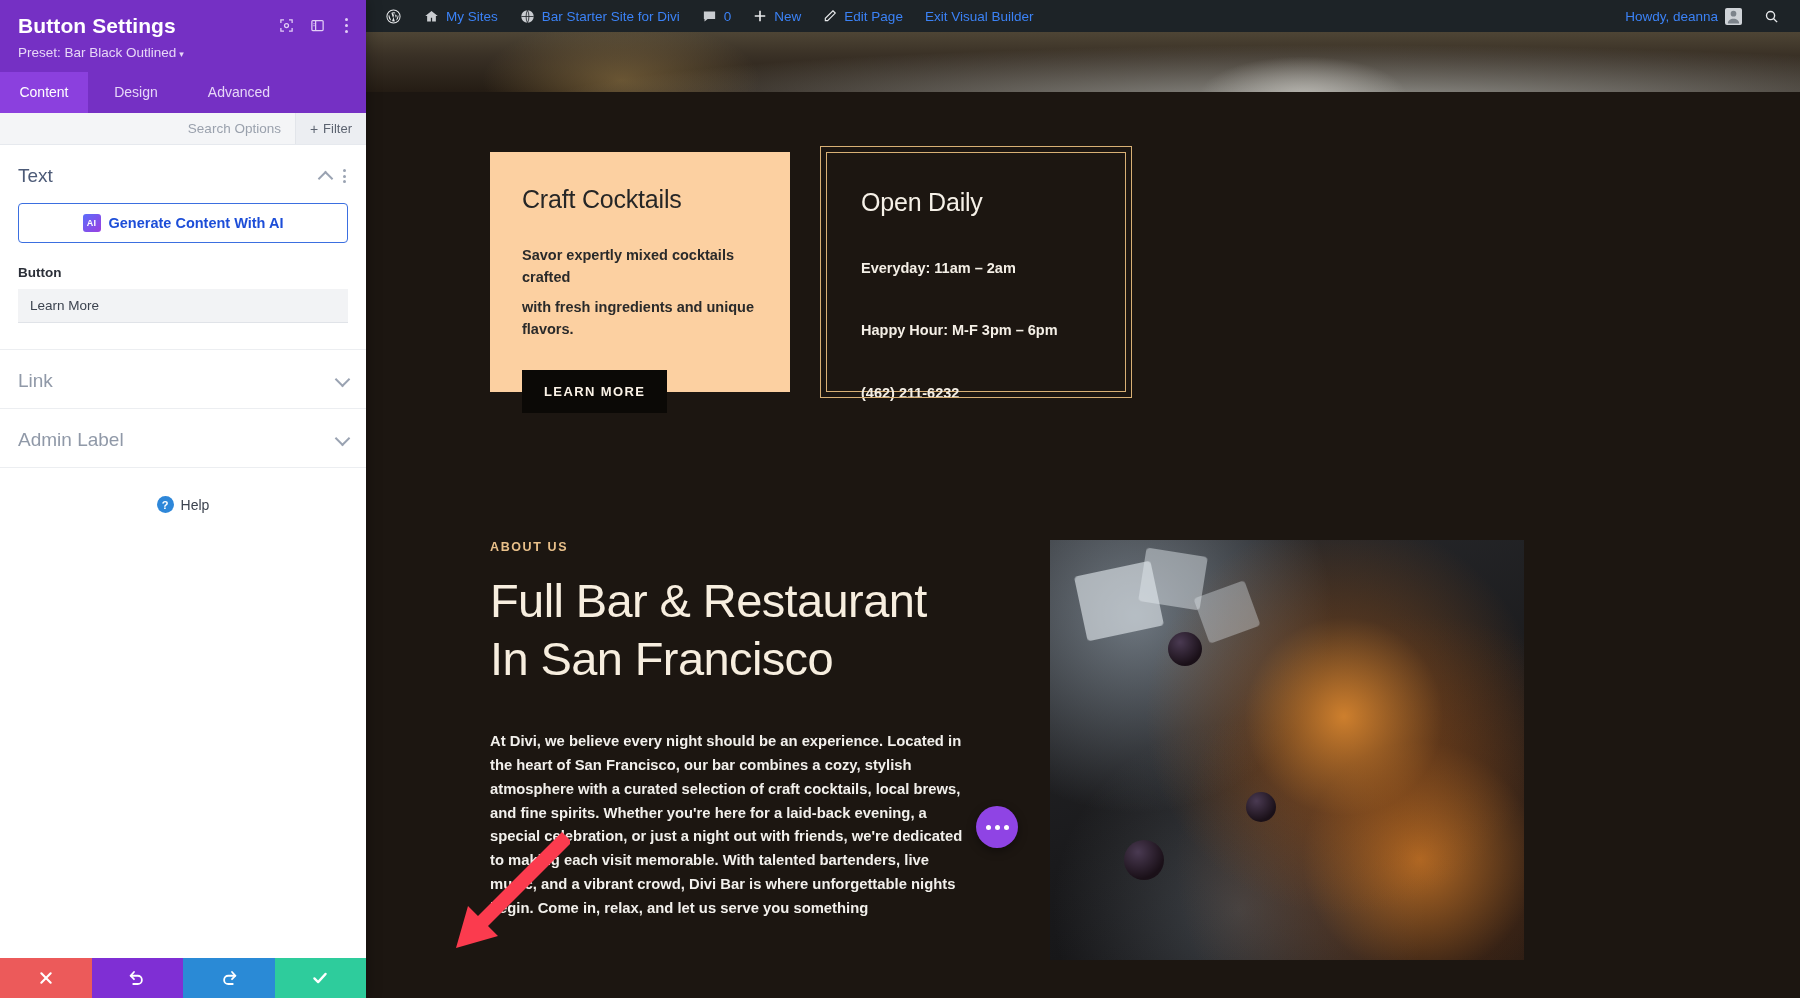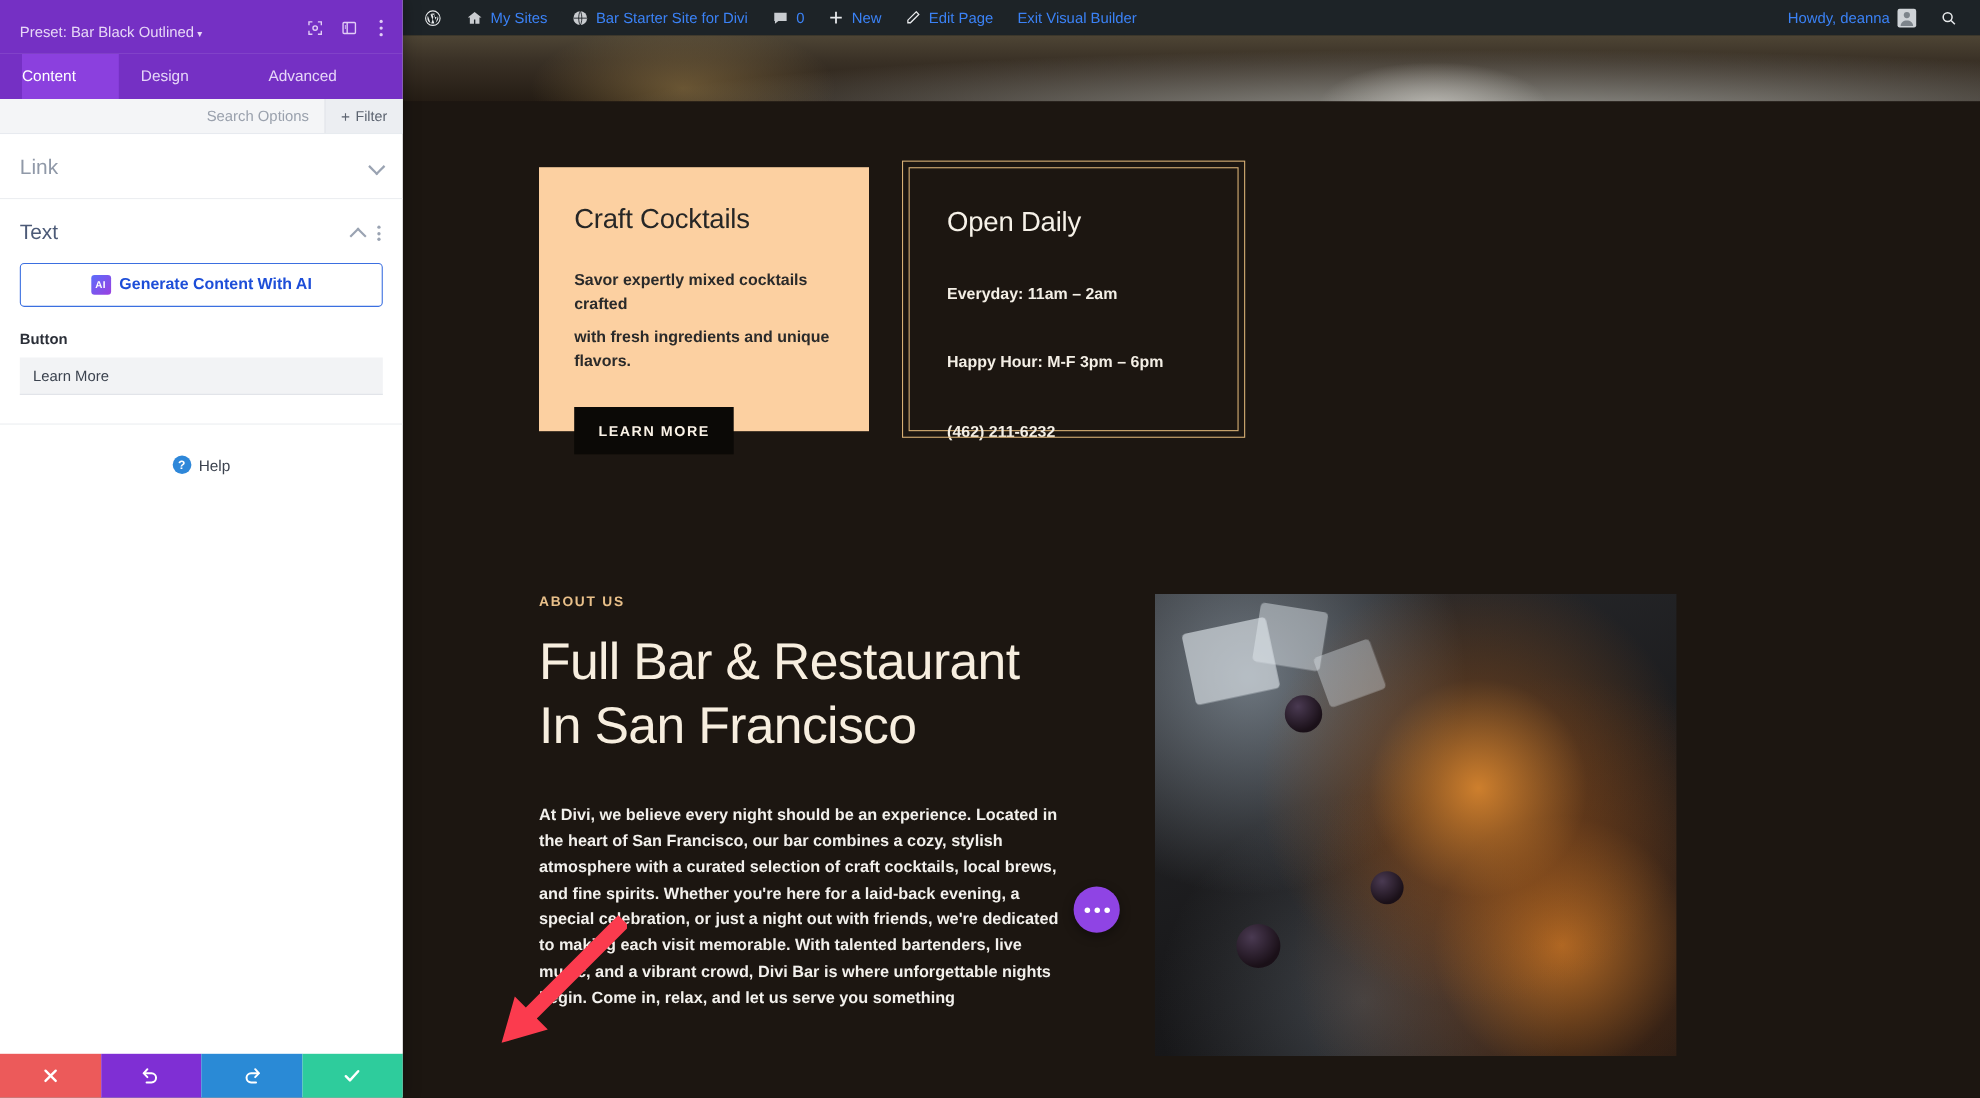--- a/index.html
+++ b/index.html
@@ -42,25 +42,24 @@
   .dots-v { display:flex; flex-direction:column; gap:3px; align-items:center; padding: 2px 4px;}
   .dots-v i { width:3px; height:3px; border-radius:50%; background:#e2cdf6; display:block; }
 
   .tabs {
     display: flex; background: #7530c4;
   }
   .tab {
     flex: 0 0 auto;
     padding: 12px 0 13px 0;
     width: 88px;
-    text-align: left;
+    text-align: center;
     color: #e6d6f8;
     font-size: 14px;
     cursor: pointer;
-    margin-left: 20px;
   }
   .tab.active { background: #8b40de; color: #fff; }
   .tab:nth-child(2) { width: 96px; }
   .tab:nth-child(3) { width: 110px; }
 
   .searchbar {
     display: flex; align-items: stretch;
     background: #f4f5f7;
     border-bottom: 1px solid #e6e9ee;
     height: 32px;
@@ -439,20 +438,21 @@
       <i></i>
         <i></i>
         <i></i>
     </div>
 
   </div>
 
   <div class="panel">
 
     <div class="panel-header">
+      <div class="panel-title">Button Settings</div>
       <div class="panel-preset">
         <span>Preset: Bar Black Outlined</span><span class="caret">▾</span>
       </div>
       <div class="header-icons">
         <span class="hicon">
           <svg width="15" height="15" viewBox="0 0 24 24" fill="none" stroke="#e2cdf6" stroke-width="2">
             <path d="M3 8V3h5M21 8V3h-5M3 16v5h5M21 16v5h-5"></path>
               <circle cx="12" cy="12" r="3.2"></circle>
           </svg>
         </span>
@@ -479,29 +479,20 @@
 
     <div class="searchbar">
       <input class="search-input" type="text" placeholder="Search Options" style="">
       <div class="filter-btn">
         <span class="filter-plus">+</span>
         <span>Filter</span>
       </div>
     </div>
 
     <div class="panel-body">
-
-      <div class="group">
-        <div class="group-head">
-          <div class="group-title muted">Link</div>
-          <div class="group-head-right">
-            <span class="chev down"></span>
-          </div>
-        </div>
-      </div>
 
       <div class="group">
         <div class="group-head">
           <div class="group-title">Text</div>
           <div class="group-head-right">
             <span class="chev up"></span>
             <span class="kebab">
                 <i></i>
                 <i></i>
                 <i></i>
@@ -511,20 +502,37 @@
 
         <div class="ai-btn">
           <span class="ai-badge">AI</span>
           <span>Generate Content With AI</span>
         </div>
 
         <div class="field-label">Button</div>
         <input class="text-input" type="text" value="Learn More" style="">
       </div>
 
+      <div class="group">
+        <div class="group-head">
+          <div class="group-title muted">Link</div>
+          <div class="group-head-right">
+            <span class="chev down"></span>
+          </div>
+        </div>
+      </div>
+
+      <div class="group">
+        <div class="group-head">
+          <div class="group-title muted">Admin Label</div>
+          <div class="group-head-right">
+            <span class="chev down"></span>
+          </div>
+        </div>
+      </div>
 
       <div class="help-row">
         <span class="help-circle">?</span>
         <span class="help-text">Help</span>
       </div>
 
     </div>
 
     <div class="panel-footer">
       <div class="fbtn fb-cancel">

